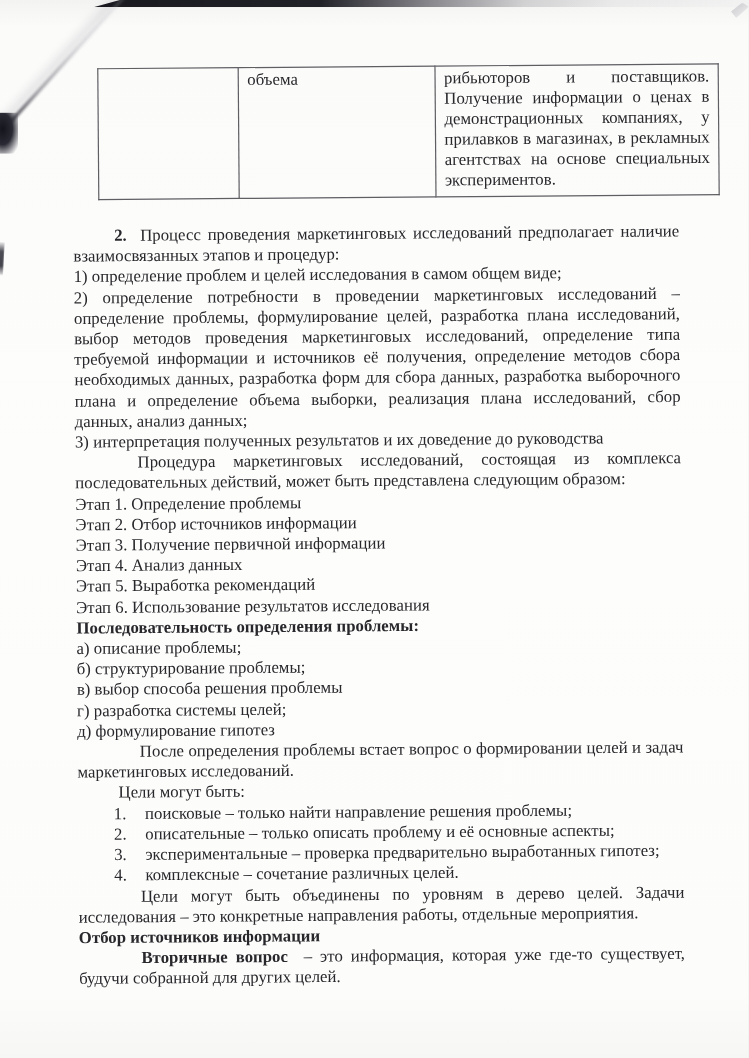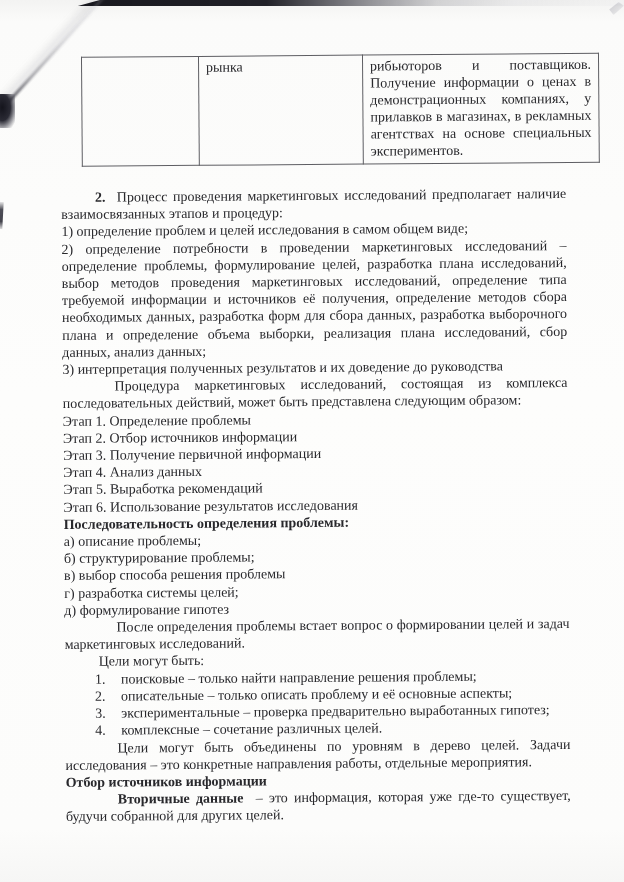--- a/index.html
+++ b/index.html
@@ -105,21 +105,21 @@
   <div class="artifact edge-tick"></div>
   <div class="artifact tr-smudge"></div>
 
   <div class="page-inner">
 
     <table class="frag">
       <tbody>
           <tr>
         <td class="c1"></td>
         <td class="c2">
-          <span>рынка</span>
+          <span>объема</span>
         </td>
         <td class="c3">
           <span>рибьюторов и поставщиков. Получение информации о ценах в демонстрационных компаниях, у прилавков в магазинах, в рекламных агентствах на основе специальных экспериментов.</span>
         </td>
       </tr>
     </tbody>
       </table>
 
     <div class="textblock" id="textBlock">
         <p class="para ind-sm para"><b>2.</b>&nbsp; <span>Процесс проведения маркетинговых исследований предполагает наличие взаимосвязанных этапов и процедур:</span></p>
@@ -152,17 +152,17 @@
         <div class="numline">
           <span class="num">3.</span>
           <span class="numtext">экспериментальные – проверка предварительно выработанных гипотез;</span>
         </div>
         <div class="numline">
           <span class="num">4.</span>
           <span class="numtext">комплексные – сочетание различных целей.</span>
         </div>
         <p class="para ind-md para">Цели могут быть объединены по уровням в дерево целей. Задачи исследования – это конкретные направления работы, отдельные мероприятия.</p>
         <div class="heading">Отбор источников информации</div>
-        <p class="para ind-md para"><b>Вторичные данные</b>&nbsp; <span>– это информация, которая уже где-то существует, будучи собранной для других целей.</span></p>
+        <p class="para ind-md para"><b>Вторичные вопрос</b>&nbsp; <span>– это информация, которая уже где-то существует, будучи собранной для других целей.</span></p>
       </div>
 
   </div>
 </div>
 
 </body></html>

